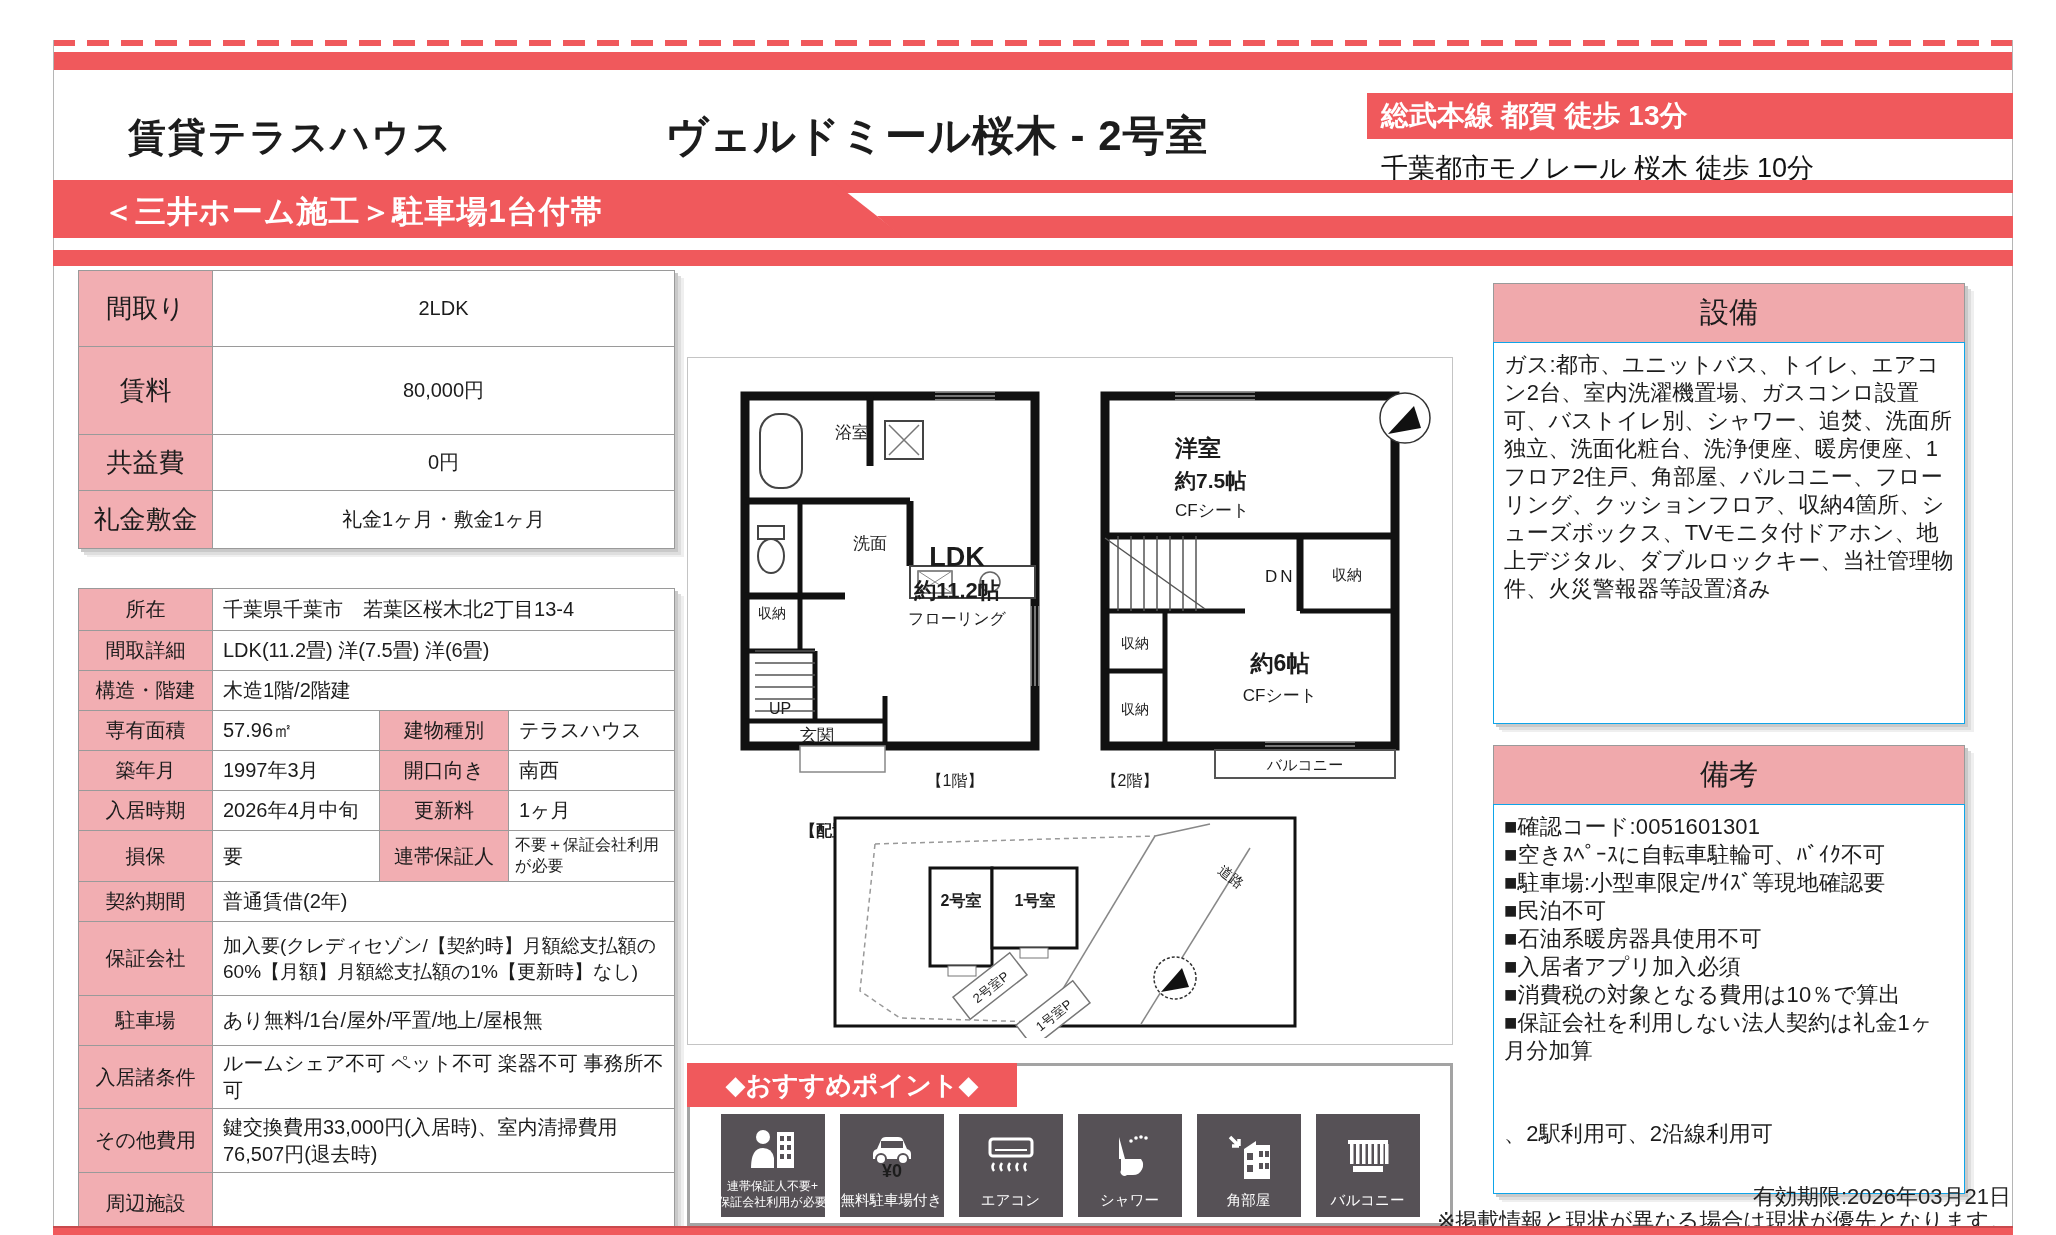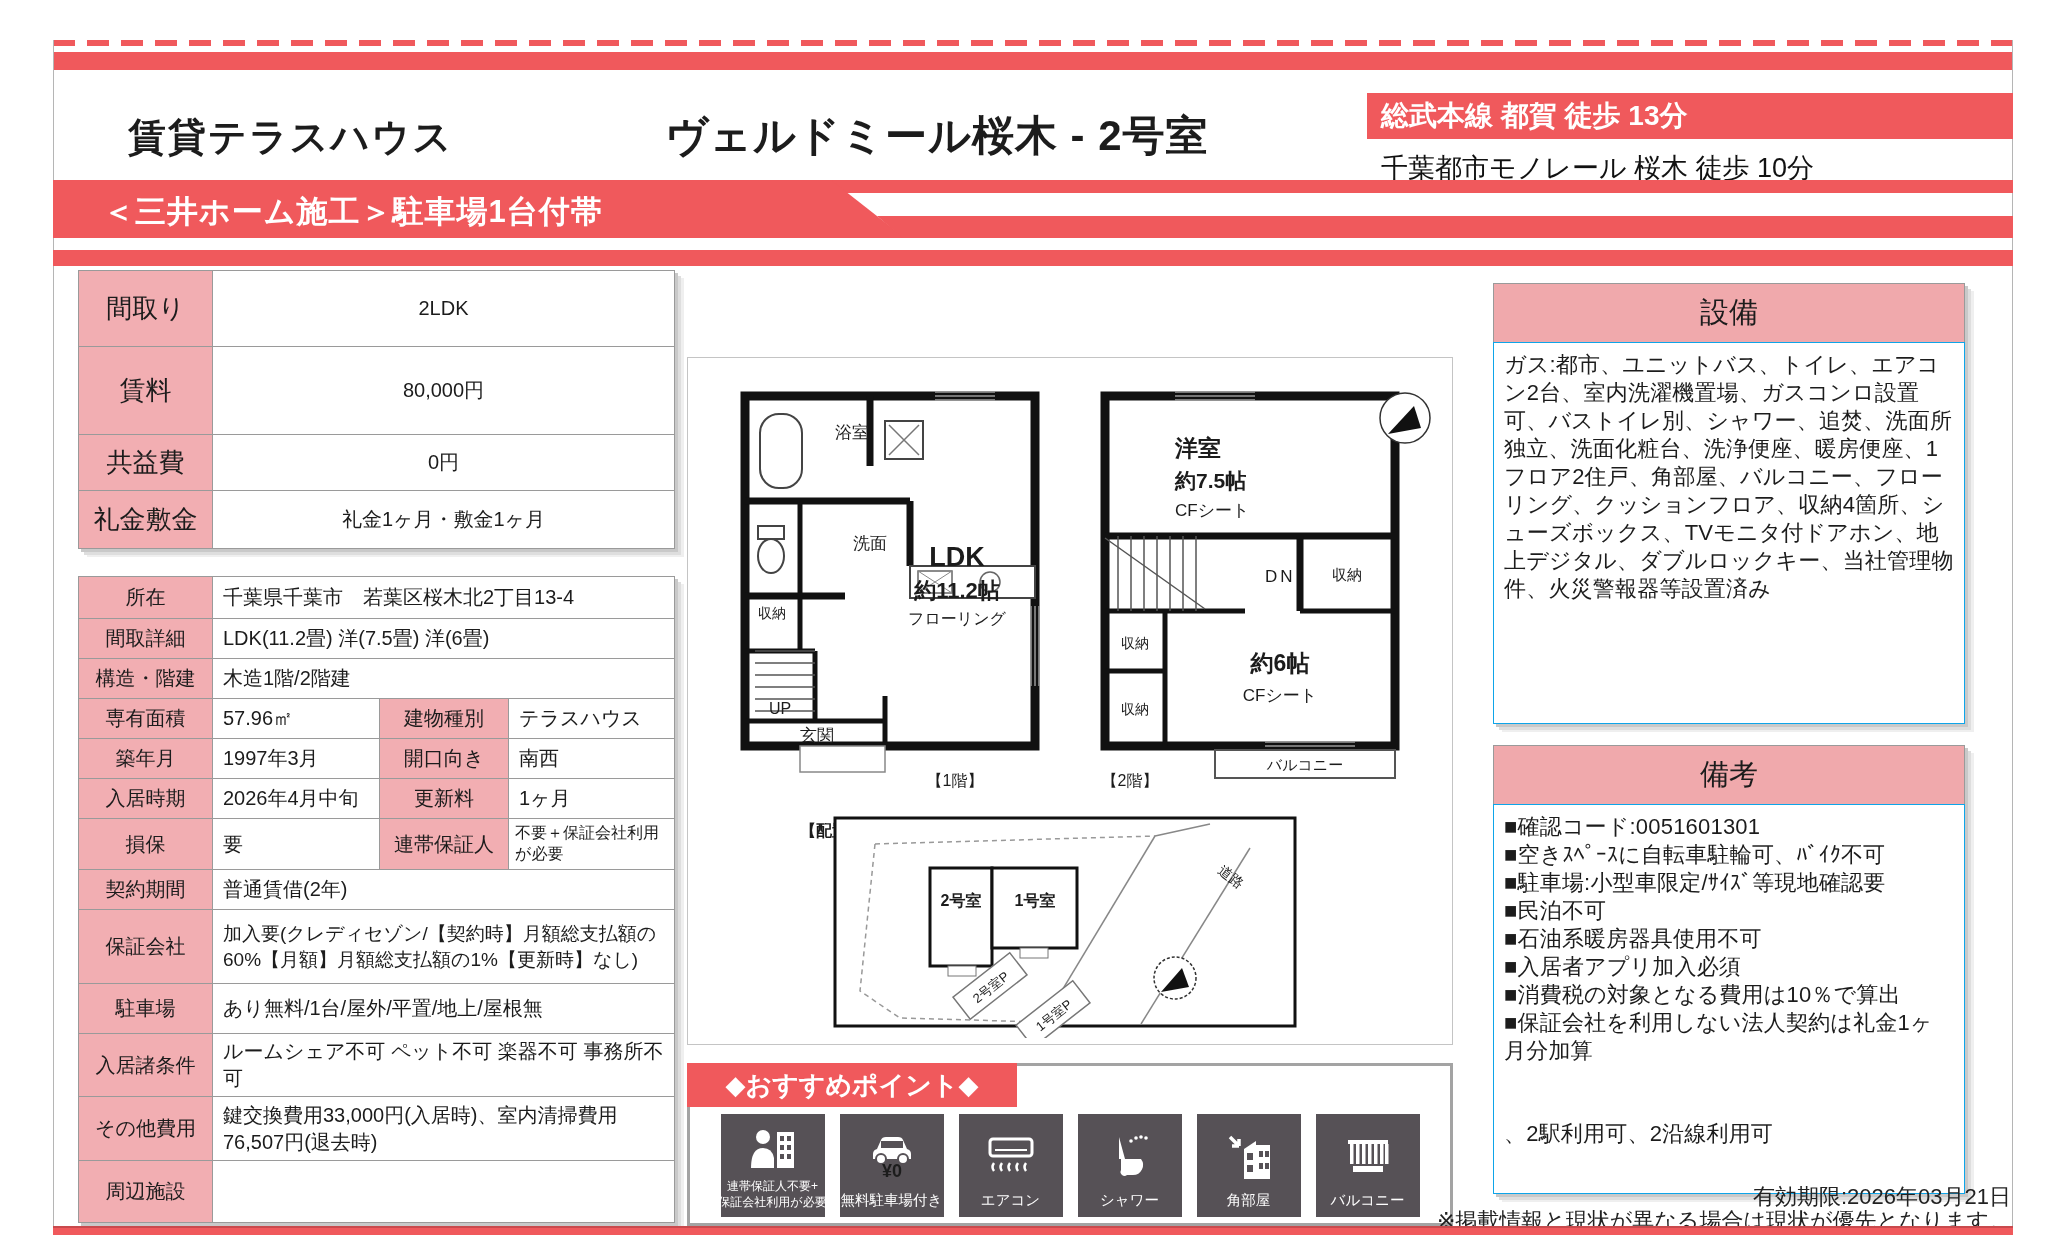--- a/index.html
+++ b/index.html
@@ -86,21 +86,21 @@
       <td class="lab">共益費</td>
       <td class="val fs24">0円</td>
         </tr>
     <tr style="height:58px">
       <td class="lab">礼金敷金</td>
       <td class="val fs24">礼金1ヶ月・敷金1ヶ月</td>
         </tr>
   </tbody>
     </table>
 
-  <table class="tbl shadow" style="left:78px;top:576px;width:596px;table-layout:fixed;">
+  <table class="tbl shadow" style="left:78px;top:588px;width:596px;table-layout:fixed;">
     <colgroup>
         <col style="width:134px">
         <col style="width:167px">
         <col style="width:129px">
         <col style="width:166px">
       </colgroup>
     <tbody>
         <tr style="height:42px">
       <td class="lab">所在</td>
       <td class="val" colspan="3">千葉県千葉市　若葉区桜木北2丁目13-4</td>

